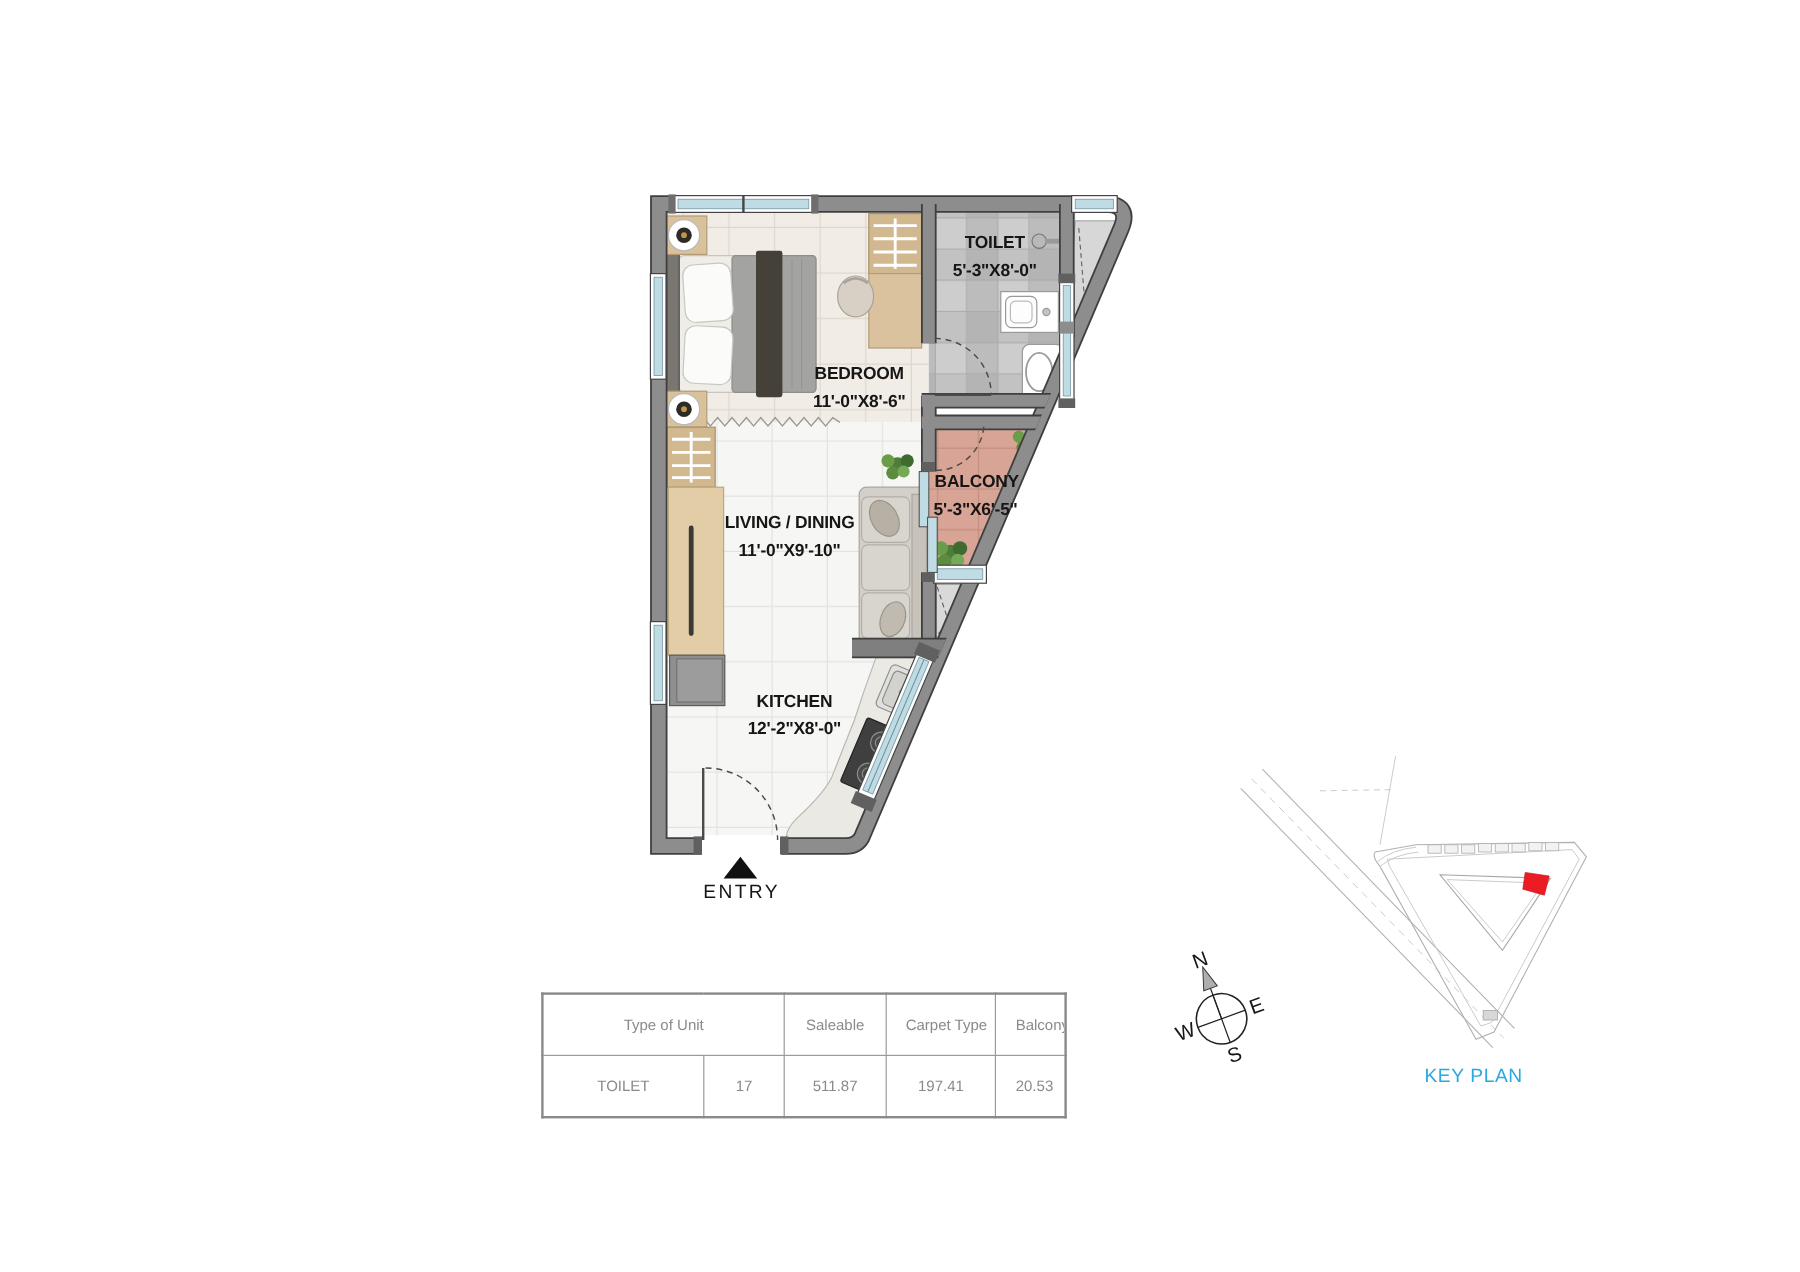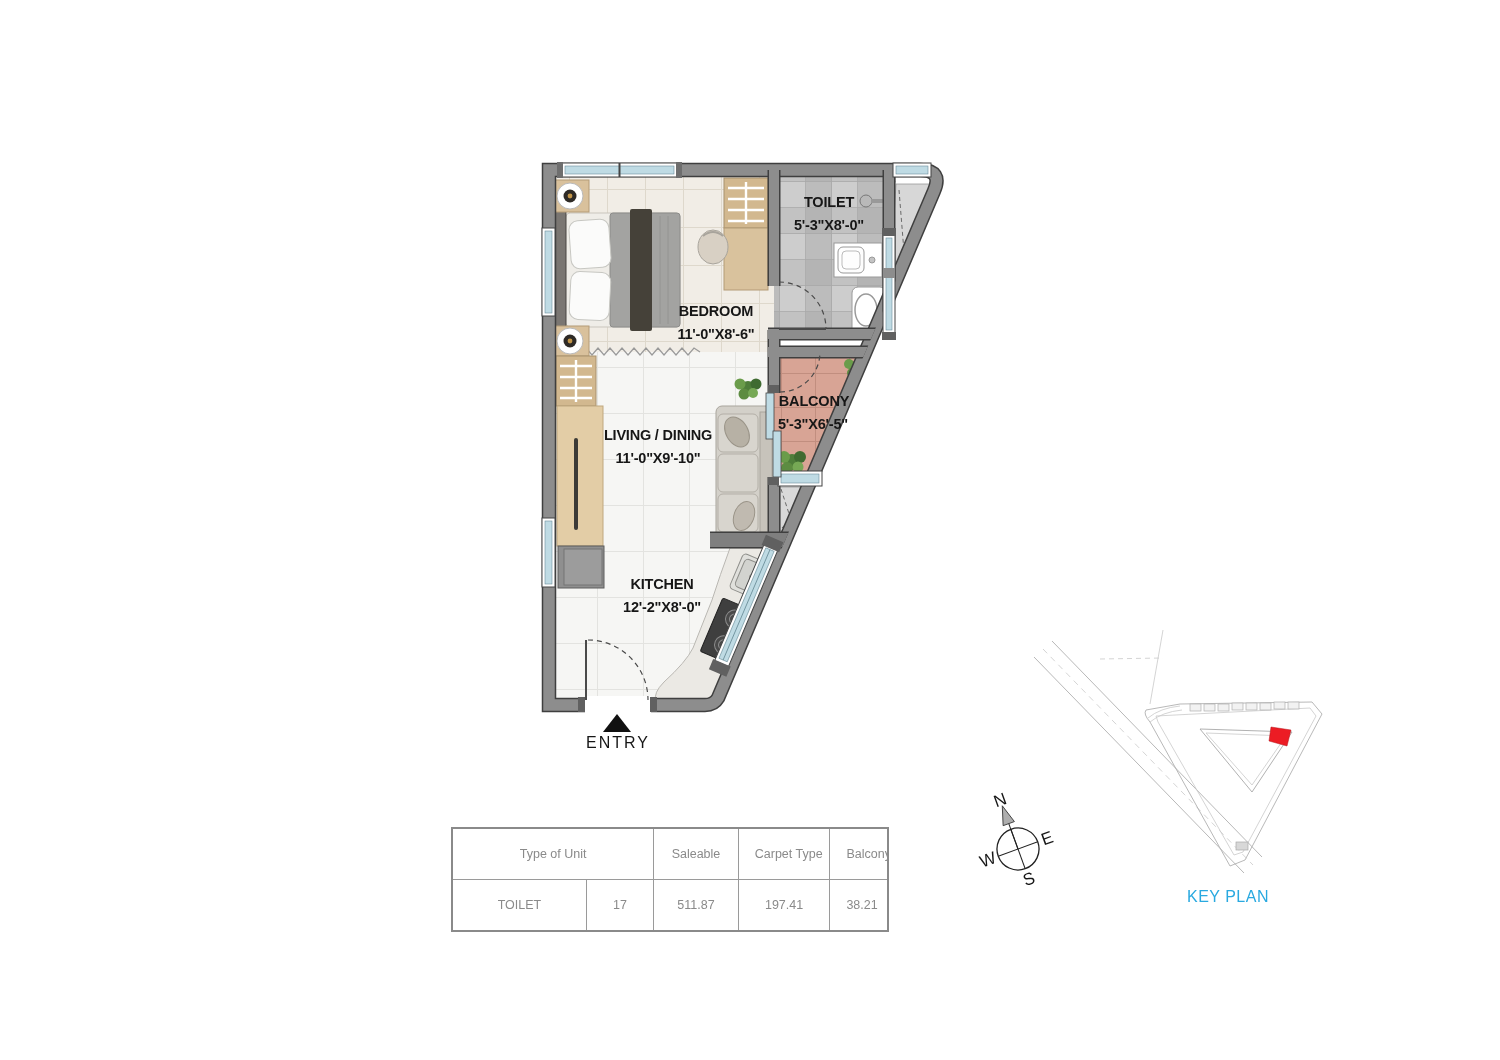--- a/index.html
+++ b/index.html
@@ -335,18 +335,18 @@
         <td colspan="2">Type of Unit</td>
         <td>Saleable</td>
         <td>Carpet Type</td>
         <td>Balcony</td>
       </tr>
       <tr>
         <td>TOILET</td>
         <td>17</td>
         <td>511.87</td>
         <td>197.41</td>
-        <td>38.21</td>
+        <td>20.53</td>
       </tr>
     </tbody>
   </table>
 </div>
 </div>
 
 </body></html>

